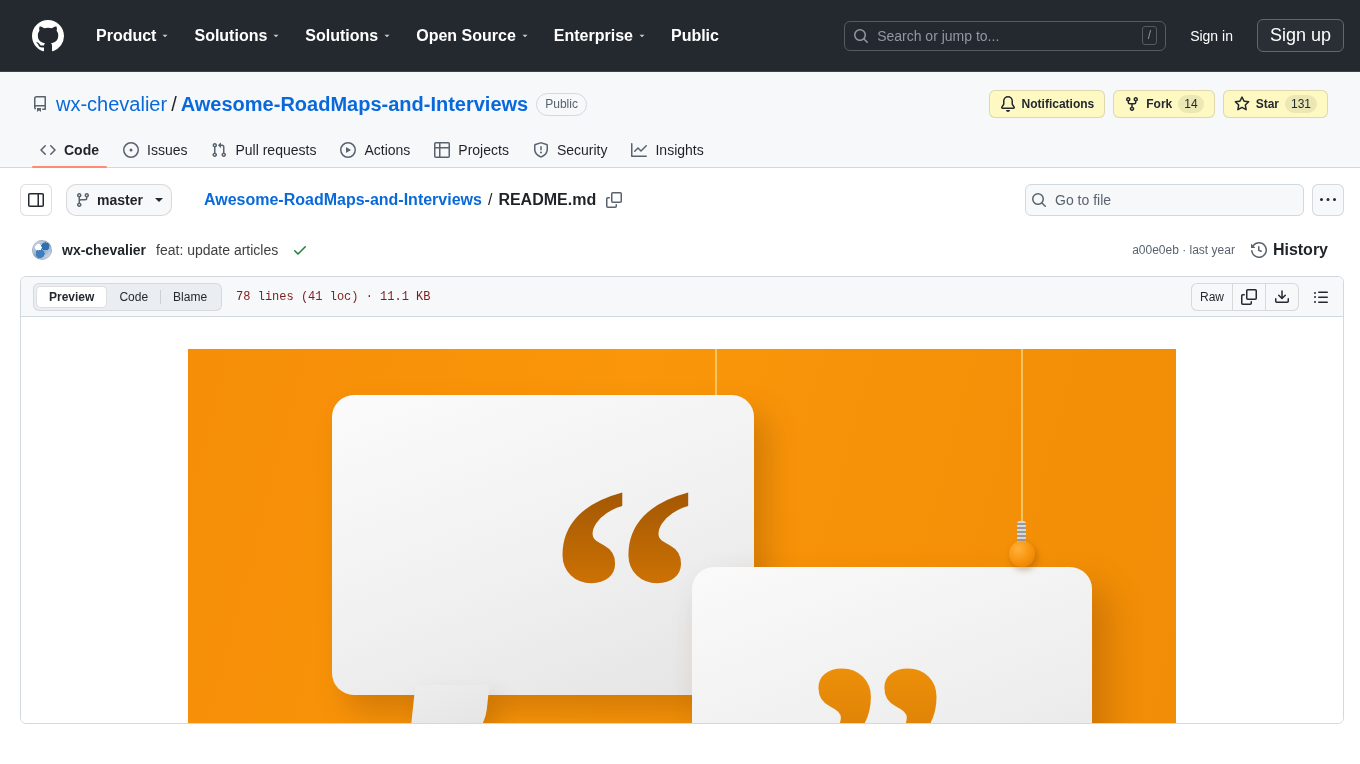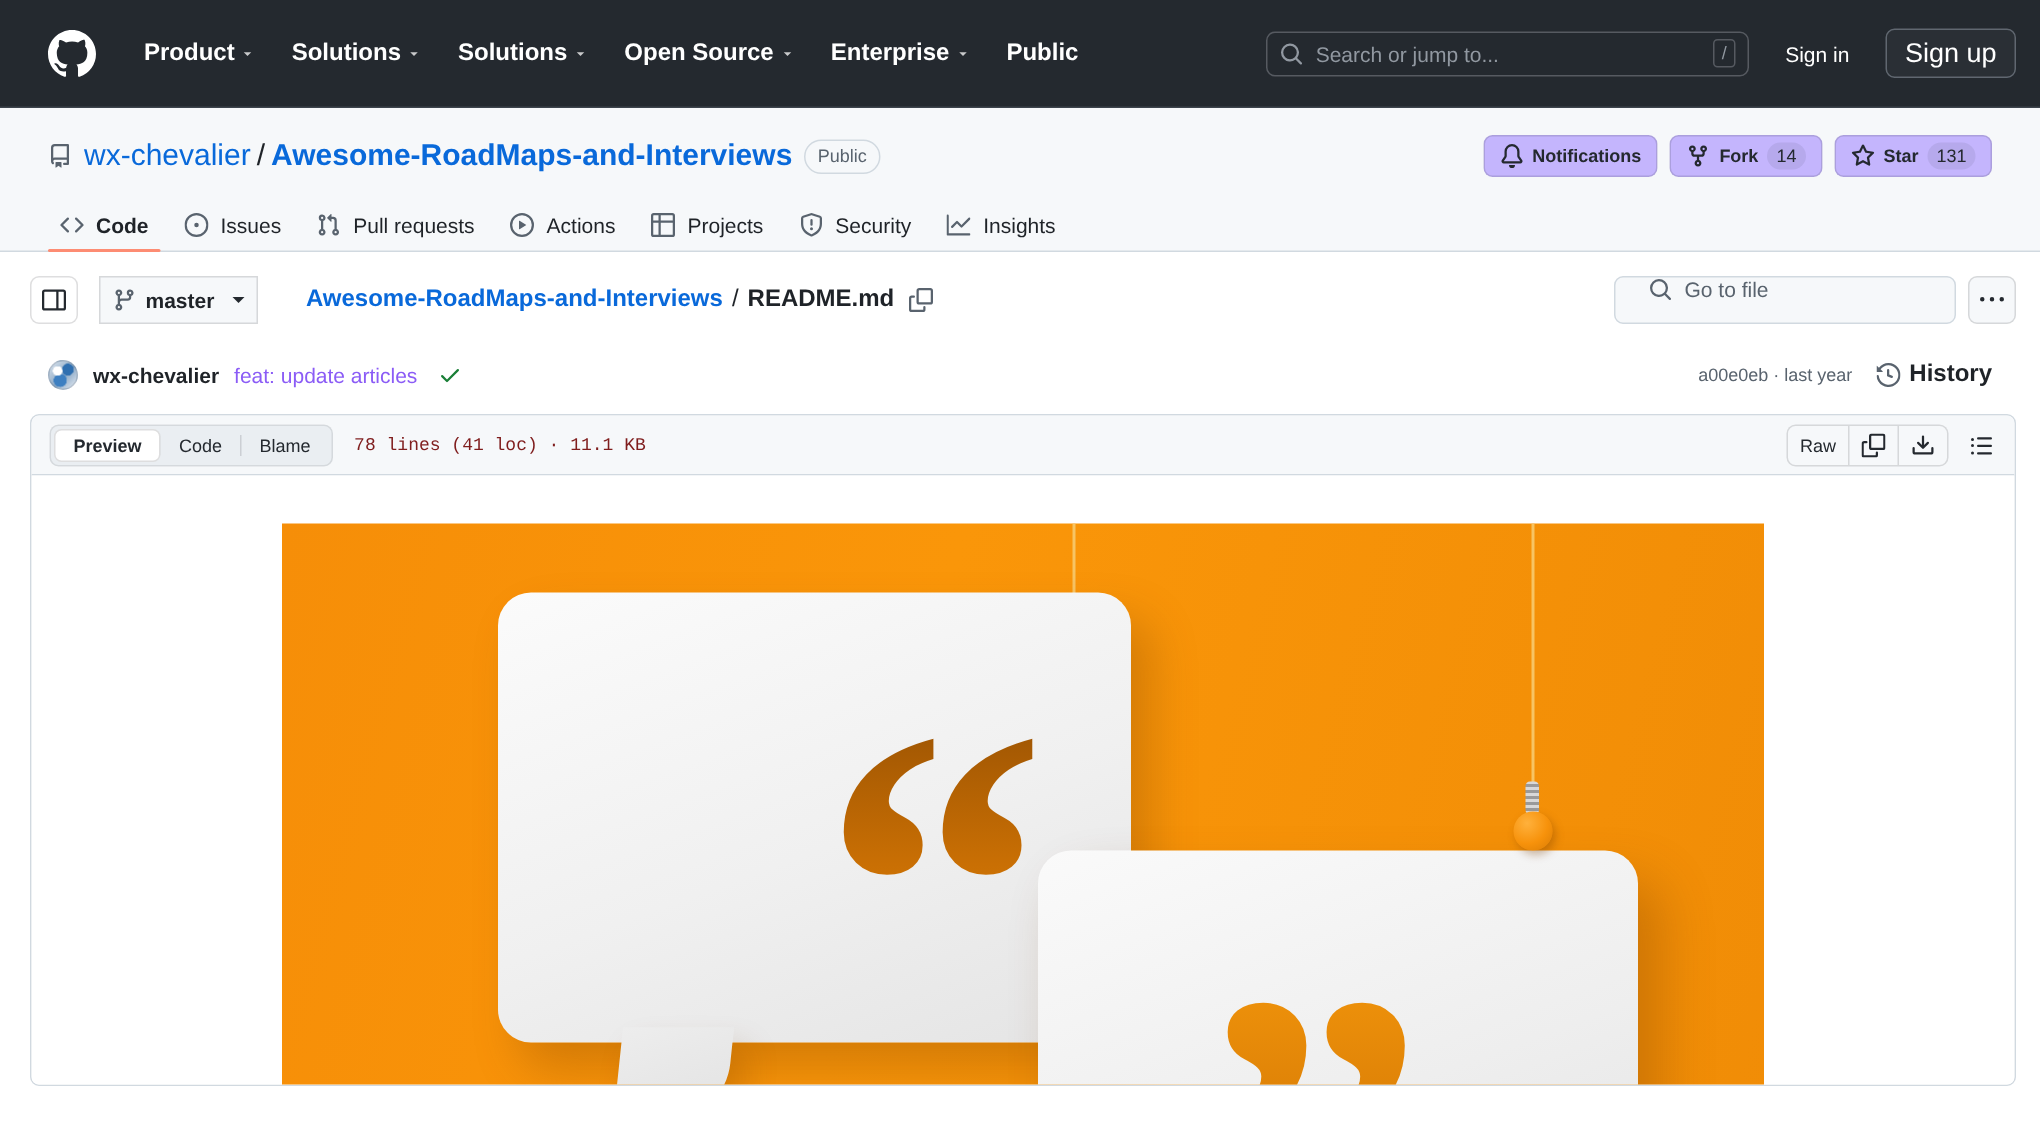--- a/index.html
+++ b/index.html
@@ -72,21 +72,21 @@
   .vis-badge {
     margin-left: 8px;
     border: 1px solid #d1d9e0; border-radius: 2em;
     color: #59636e; font-size: 12px; font-weight: 500;
     padding: 1px 8px 2px; line-height: 18px;
   }
   .repo-actions { margin-left: auto; display: flex; align-items: center; gap: 8px; }
   .btn {
     display: flex; align-items: center; gap: 6px;
     height: 28px; padding: 0 10px;
-    background: #c4b5fd;
+    background: #fef9c3;
     border: 1px solid rgba(31,35,40,0.15);
     border-radius: 6px;
     font-size: 12px; font-weight: 600; color: #24292f;
     cursor: pointer; white-space: nowrap;
   }
   .btn svg { width: 16px; height: 16px; }
   .counter {
     background: rgba(31,35,40,0.08);
     border-radius: 2em;
     font-size: 12px; font-weight: 400; color: #24292f;
@@ -115,41 +115,41 @@
     width: 32px; height: 32px;
     border: 1px solid rgba(31,35,40,0.15); border-radius: 6px;
     display: flex; align-items: center; justify-content: center;
     cursor: pointer; background: #ffffff; flex: none;
   }
   .panel-toggle svg { width: 16px; height: 16px; color: #24292f; }
   .branch-btn {
     display: flex; align-items: center; gap: 6px;
     height: 32px; padding: 0 8px;
     background: #f6f8fa;
-    border: 1px solid rgba(31,35,40,0.15); border-radius: 0;
+    border: 1px solid rgba(31,35,40,0.15); border-radius: 10px;
     font-size: 14px; font-weight: 600; color: #1f2328;
     cursor: pointer; margin-left: 6px;
   }
   .branch-btn svg.branch-icon { width: 16px; height: 16px; color: #59636e; }
   .tri-down {
     width: 0; height: 0; border-left: 4px solid transparent;
     border-right: 4px solid transparent; border-top: 4px solid #24292f;
     margin-left: 6px;
   }
   .breadcrumb { display: flex; align-items: center; gap: 6px; margin-left: 24px; }
   .bc-repo { color: #0969da; font-size: 16px; font-weight: 600; cursor: pointer; }
   .bc-sep { color: #1f2328; font-size: 16px; }
   .bc-file { color: #1f2328; font-size: 16px; font-weight: 600; }
   .copy-path { width: 16px; height: 16px; color: #59636e; cursor: pointer; margin-left: 4px; }
   .file-nav-right { margin-left: auto; display: flex; align-items: center; gap: 8px; }
   .goto-file {
-    width: 228px; height: 32px;
+    width: 279px; height: 32px;
     background: #f6f8fa;
     border: 1px solid #d1d9e0; border-radius: 6px;
-    display: flex; gap: 8px; padding: 0 22px;
+    display: flex; align-items: center; gap: 8px; padding: 0 5px;
     cursor: text;
   }
   .goto-file svg { width: 16px; height: 16px; color: #59636e; flex:none; }
   .goto-ph { color: #59636e; font-size: 14px; }
   .kebab-btn {
     width: 32px; height: 32px;
     border: 1px solid rgba(31,35,40,0.15); border-radius: 6px;
     background: #f6f8fa;
     display: flex; align-items: center; justify-content: center;
     cursor: pointer;
@@ -167,21 +167,21 @@
     flex: none; margin-right: 10px; overflow: hidden;
     background: #b9c7d9;
     background-image:
       radial-gradient(circle at 30% 35%, #ffffff 0 18%, rgba(255,255,255,0) 19%),
       radial-gradient(circle at 68% 30%, #2f6fb0 0 22%, rgba(0,0,0,0) 23%),
       radial-gradient(circle at 40% 70%, #3d7fc1 0 26%, rgba(0,0,0,0) 27%),
       linear-gradient(135deg, #dde6ef 0%, #8aa7c4 55%, #e8eef5 100%);
     border: 1px solid rgba(31,35,40,0.12);
   }
   .commit-author { font-size: 14px; font-weight: 600; color: #1f2328; cursor: pointer; }
-  .commit-msg { font-size: 14px; color: #8b5cf6; margin-left: 10px; cursor: pointer; }
+  .commit-msg { font-size: 14px; color: #404040; margin-left: 10px; cursor: pointer; }
   .check-icon { width: 16px; height: 16px; color: #1a7f37; margin-left: 14px; }
   .commit-right { margin-left: auto; display: flex; align-items: center; gap: 16px; }
   .commit-meta { font-size: 12px; color: #59636e; }
   .history-link {
     display: flex; align-items: center; gap: 6px;
     font-size: 16px; font-weight: 600; color: #1f2328; cursor: pointer;
   }
   .history-link svg { width: 16px; height: 16px; color: #59636e; }
 
   

